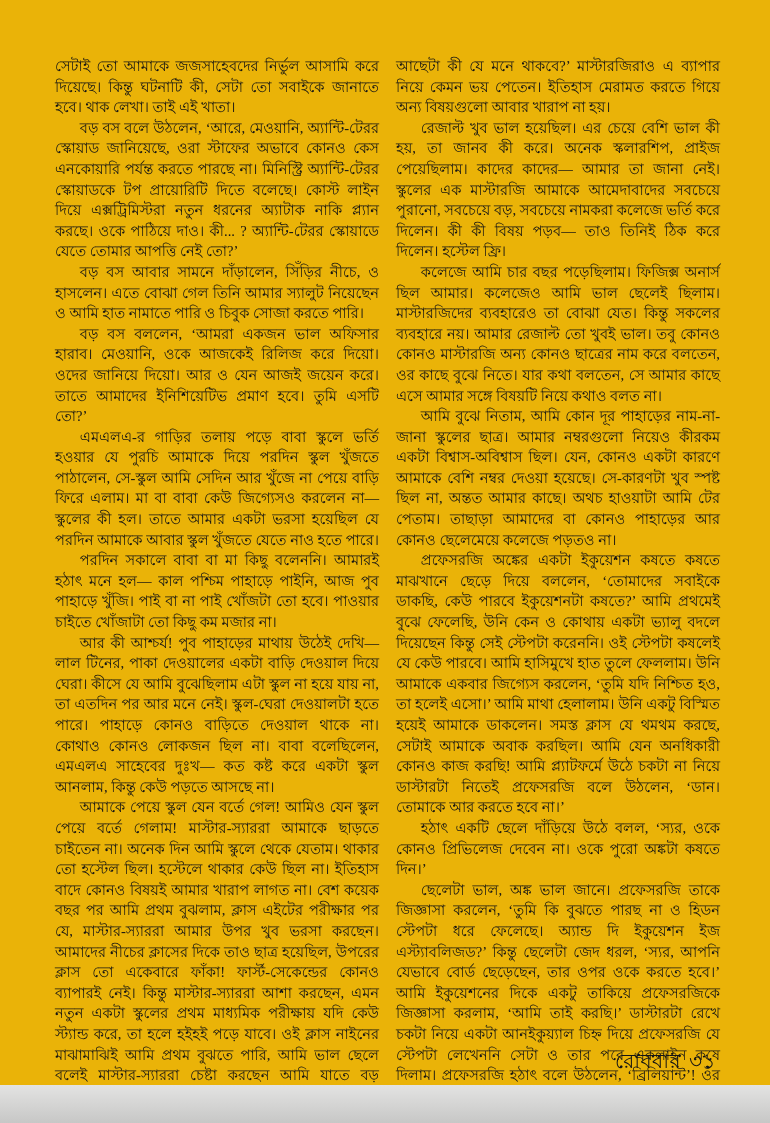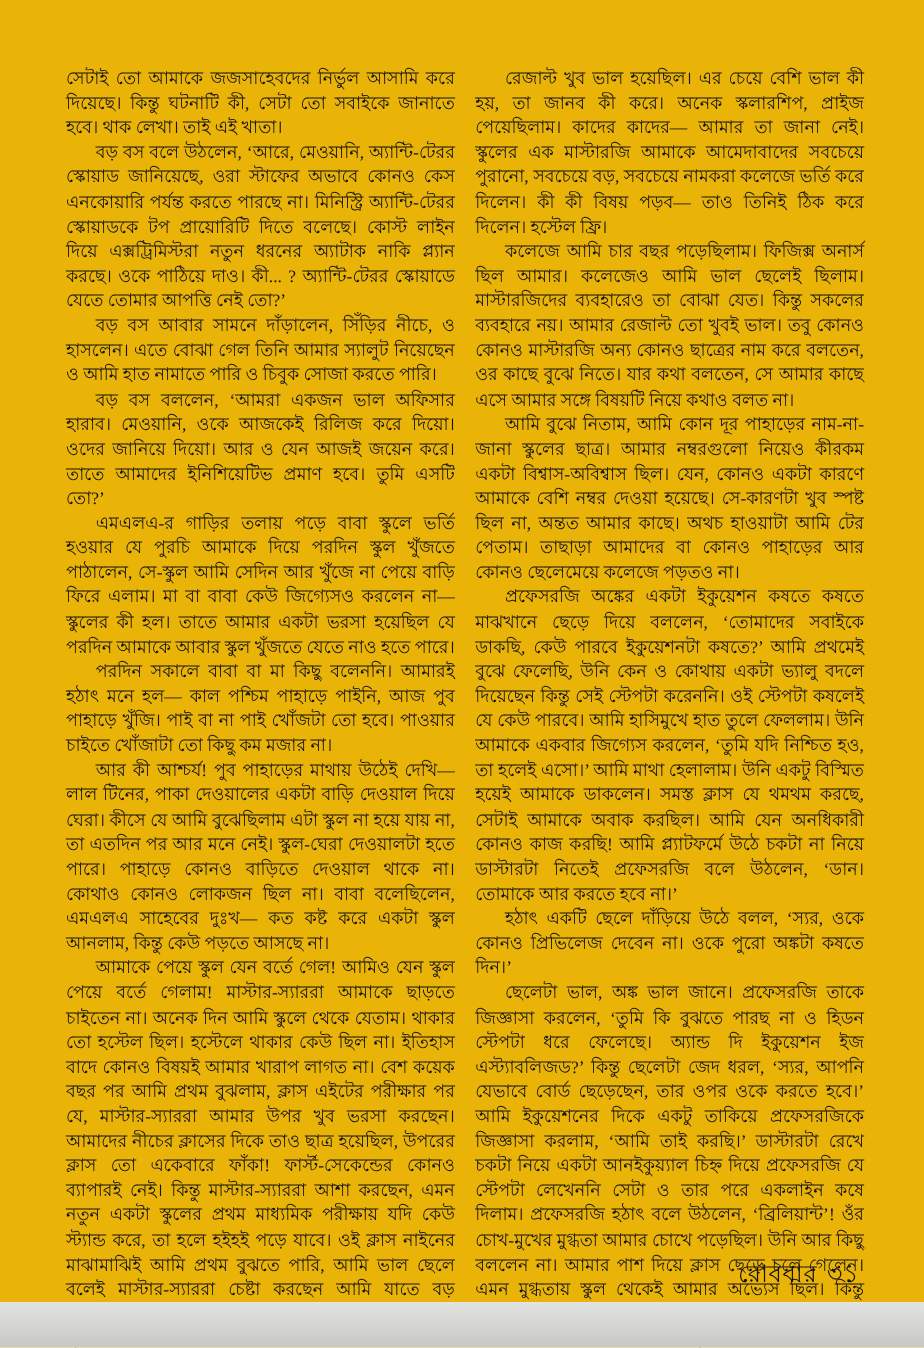--- a/index.html
+++ b/index.html
@@ -66,20 +66,21 @@
         <p class="para">সেটাই তো আমাকে জজসাহেবদের নির্ভুল আসামি করে দিয়েছে। কিন্তু ঘটনাটি কী, সেটা তো সবাইকে জানাতে হবে। থাক লেখা। তাই এই খাতা।</p>
         <p class="para indent">বড় বস বলে উঠলেন, ‘আরে, মেওয়ানি, অ্যান্টি-টেরর স্কোয়াড জানিয়েছে, ওরা স্টাফের অভাবে কোনও কেস এনকোয়ারি পর্যন্ত করতে পারছে না। মিনিস্ট্রি অ্যান্টি-টেরর স্কোয়াডকে টপ প্রায়োরিটি দিতে বলেছে। কোস্ট লাইন দিয়ে এক্সট্রিমিস্টরা নতুন ধরনের অ্যাটাক নাকি প্ল্যান করছে। ওকে পাঠিয়ে দাও। কী... ? অ্যান্টি-টেরর স্কোয়াডে যেতে তোমার আপত্তি নেই তো?’</p>
         <p class="para indent">বড় বস আবার সামনে দাঁড়ালেন, সিঁড়ির নীচে, ও হাসলেন। এতে বোঝা গেল তিনি আমার স্যালুট নিয়েছেন ও আমি হাত নামাতে পারি ও চিবুক সোজা করতে পারি।</p>
         <p class="para indent">বড় বস বললেন, ‘আমরা একজন ভাল অফিসার হারাব। মেওয়ানি, ওকে আজকেই রিলিজ করে দিয়ো। ওদের জানিয়ে দিয়ো। আর ও যেন আজই জয়েন করে। তাতে আমাদের ইনিশিয়েটিভ প্রমাণ হবে। তুমি এসটি তো?’</p>
         <p class="para indent">এমএলএ-র গাড়ির তলায় পড়ে বাবা স্কুলে ভর্তি হওয়ার যে পুরচি আমাকে দিয়ে পরদিন স্কুল খুঁজতে পাঠালেন, সে-স্কুল আমি সেদিন আর খুঁজে না পেয়ে বাড়ি ফিরে এলাম। মা বা বাবা কেউ জিগ্যেসও করলেন না— স্কুলের কী হল। তাতে আমার একটা ভরসা হয়েছিল যে পরদিন আমাকে আবার স্কুল খুঁজতে যেতে নাও হতে পারে।</p>
         <p class="para indent">পরদিন সকালে বাবা বা মা কিছু বলেননি। আমারই হঠাৎ মনে হল— কাল পশ্চিম পাহাড়ে পাইনি, আজ পুব পাহাড়ে খুঁজি। পাই বা না পাই খোঁজটা তো হবে। পাওয়ার চাইতে খোঁজাটা তো কিছু কম মজার না।</p>
         <p class="para indent">আর কী আশ্চর্য! পুব পাহাড়ের মাথায় উঠেই দেখি— লাল টিনের, পাকা দেওয়ালের একটা বাড়ি দেওয়াল দিয়ে ঘেরা। কীসে যে আমি বুঝেছিলাম এটা স্কুল না হয়ে যায় না, তা এতদিন পর আর মনে নেই। স্কুল-ঘেরা দেওয়ালটা হতে পারে। পাহাড়ে কোনও বাড়িতে দেওয়াল থাকে না। কোথাও কোনও লোকজন ছিল না। বাবা বলেছিলেন, এমএলএ সাহেবের দুঃখ— কত কষ্ট করে একটা স্কুল আনলাম, কিন্তু কেউ পড়তে আসছে না।</p>
         <p class="para indent">আমাকে পেয়ে স্কুল যেন বর্তে গেল! আমিও যেন স্কুল পেয়ে বর্তে গেলাম! মাস্টার-স্যাররা আমাকে ছাড়তে চাইতেন না। অনেক দিন আমি স্কুলে থেকে যেতাম। থাকার তো হস্টেল ছিল। হস্টেলে থাকার কেউ ছিল না। ইতিহাস বাদে কোনও বিষয়ই আমার খারাপ লাগত না। বেশ কয়েক বছর পর আমি প্রথম বুঝলাম, ক্লাস এইটের পরীক্ষার পর যে, মাস্টার-স্যাররা আমার উপর খুব ভরসা করছেন। আমাদের নীচের ক্লাসের দিকে তাও ছাত্র হয়েছিল, উপরের ক্লাস তো একেবারে ফাঁকা! ফার্স্ট-সেকেন্ডের কোনও ব্যাপারই নেই। কিন্তু মাস্টার-স্যাররা আশা করছেন, এমন নতুন একটা স্কুলের প্রথম মাধ্যমিক পরীক্ষায় যদি কেউ স্ট্যান্ড করে, তা হলে হইহই পড়ে যাবে। ওই ক্লাস নাইনের মাঝামাঝিই আমি প্রথম বুঝতে পারি, আমি ভাল ছেলে বলেই মাস্টার-স্যাররা চেষ্টা করছেন আমি যাতে বড় পরীক্ষায় গুজরাতের মধ্যে একটা স্ট্যান্ড করি। আমি ঠিক বুঝতাম না, সেটা কত বড় পরীক্ষা ও স্ট্যান্ড করা কত কঠিন। আমি তো সব প্রশ্নের উত্তর দিতে পারি। ইতিহাস ছাড়া। মাস্টারজিরাও বলতেন, ‘ইতিহাসটা যদি একটু পারতি বাবা, তোর স্ট্যান্ড কে ঠেকায়? অশোকের পর আকবর, না আকবরের পর অশোক, এটাই তুই বুঝিস না।’ আমি তখন তো জানি আমি ভাল ছেলে। মাস্টারজিদের বলতামও, ‘এটার ভিতর মনে রাখার</p>
       </div>
     <div class="column">
+        <p class="para">আছেটা কী যে মনে থাকবে?’ মাস্টারজিরাও এ ব্যাপার নিয়ে কেমন ভয় পেতেন। ইতিহাস মেরামত করতে গিয়ে অন্য বিষয়গুলো আবার খারাপ না হয়।</p>
         <p class="para indent">রেজাল্ট খুব ভাল হয়েছিল। এর চেয়ে বেশি ভাল কী হয়, তা জানব কী করে। অনেক স্কলারশিপ, প্রাইজ পেয়েছিলাম। কাদের কাদের— আমার তা জানা নেই। স্কুলের এক মাস্টারজি আমাকে আমেদাবাদের সবচেয়ে পুরানো, সবচেয়ে বড়, সবচেয়ে নামকরা কলেজে ভর্তি করে দিলেন। কী কী বিষয় পড়ব— তাও তিনিই ঠিক করে দিলেন। হস্টেল ফ্রি।</p>
         <p class="para indent">কলেজে আমি চার বছর পড়েছিলাম। ফিজিক্স অনার্স ছিল আমার। কলেজেও আমি ভাল ছেলেই ছিলাম। মাস্টারজিদের ব্যবহারেও তা বোঝা যেত। কিন্তু সকলের ব্যবহারে নয়। আমার রেজাল্ট তো খুবই ভাল। তবু কোনও কোনও মাস্টারজি অন্য কোনও ছাত্রের নাম করে বলতেন, ওর কাছে বুঝে নিতে। যার কথা বলতেন, সে আমার কাছে এসে আমার সঙ্গে বিষয়টি নিয়ে কথাও বলত না।</p>
         <p class="para indent">আমি বুঝে নিতাম, আমি কোন দূর পাহাড়ের নাম-না-জানা স্কুলের ছাত্র। আমার নম্বরগুলো নিয়েও কীরকম একটা বিশ্বাস-অবিশ্বাস ছিল। যেন, কোনও একটা কারণে আমাকে বেশি নম্বর দেওয়া হয়েছে। সে-কারণটা খুব স্পষ্ট ছিল না, অন্তত আমার কাছে। অথচ হাওয়াটা আমি টের পেতাম। তাছাড়া আমাদের বা কোনও পাহাড়ের আর কোনও ছেলেমেয়ে কলেজে পড়তও না।</p>
         <p class="para indent">প্রফেসরজি অঙ্কের একটা ইকুয়েশন কষতে কষতে মাঝখানে ছেড়ে দিয়ে বললেন, ‘তোমাদের সবাইকে ডাকছি, কেউ পারবে ইকুয়েশনটা কষতে?’ আমি প্রথমেই বুঝে ফেলেছি, উনি কেন ও কোথায় একটা ভ্যালু বদলে দিয়েছেন কিন্তু সেই স্টেপটা করেননি। ওই স্টেপটা কষলেই যে কেউ পারবে। আমি হাসিমুখে হাত তুলে ফেললাম। উনি আমাকে একবার জিগ্যেস করলেন, ‘তুমি যদি নিশ্চিত হও, তা হলেই এসো।’ আমি মাথা হেলালাম। উনি একটু বিস্মিত হয়েই আমাকে ডাকলেন। সমস্ত ক্লাস যে থমথম করছে, সেটাই আমাকে অবাক করছিল। আমি যেন অনধিকারী কোনও কাজ করছি! আমি প্ল্যাটফর্মে উঠে চকটা না নিয়ে ডাস্টারটা নিতেই প্রফেসরজি বলে উঠলেন, ‘ডান। তোমাকে আর করতে হবে না।’</p>
         <p class="para indent">হঠাৎ একটি ছেলে দাঁড়িয়ে উঠে বলল, ‘স্যর, ওকে কোনও প্রিভিলেজ দেবেন না। ওকে পুরো অঙ্কটা কষতে দিন।’</p>
         <p class="para indent">ছেলেটা ভাল, অঙ্ক ভাল জানে। প্রফেসরজি তাকে জিজ্ঞাসা করলেন, ‘তুমি কি বুঝতে পারছ না ও হিডন স্টেপটা ধরে ফেলেছে। অ্যান্ড দি ইকুয়েশন ইজ এস্ট্যাবলিজড?’ কিন্তু ছেলেটা জেদ ধরল, ‘স্যর, আপনি যেভাবে বোর্ড ছেড়েছেন, তার ওপর ওকে করতে হবে।’ আমি ইকুয়েশনের দিকে একটু তাকিয়ে প্রফেসরজিকে জিজ্ঞাসা করলাম, ‘আমি তাই করছি।’ ডাস্টারটা রেখে চকটা নিয়ে একটা আনইকুয়্যাল চিহ্ন দিয়ে প্রফেসরজি যে স্টেপটা লেখেননি সেটা ও তার পরে একলাইন কষে দিলাম। প্রফেসরজি হঠাৎ বলে উঠলেন, ‘ব্রিলিয়ান্ট’! ওঁর চোখ-মুখের মুগ্ধতা আমার চোখে পড়েছিল। উনি আর কিছু বললেন না। আমার পাশ দিয়ে ক্লাস ছেড়ে চলে গেলেন। এমন মুগ্ধতায় স্কুল থেকেই আমার অভ্যেস ছিল। কিন্তু আমার স্কুলের ক্লাস আর কলেজের এই ক্লাসের মধ্যে পার্থক্য ছিল। ছেলেমেয়েরা যেন বুঝতে পারছে না তারা কী করবে। প্রফেসরজি ক্লাস থেকে চলে গেলেও তারা বসেই থাকল। যেন আমি একটা খুব কঠিন কাজ করেছি, তাদের কিছু করা উচিত। কিন্তু কী করা উচিত তারা বুঝতে পারছে না।</p>
       </div>
   </div>
 
   <div class="page-footer">

